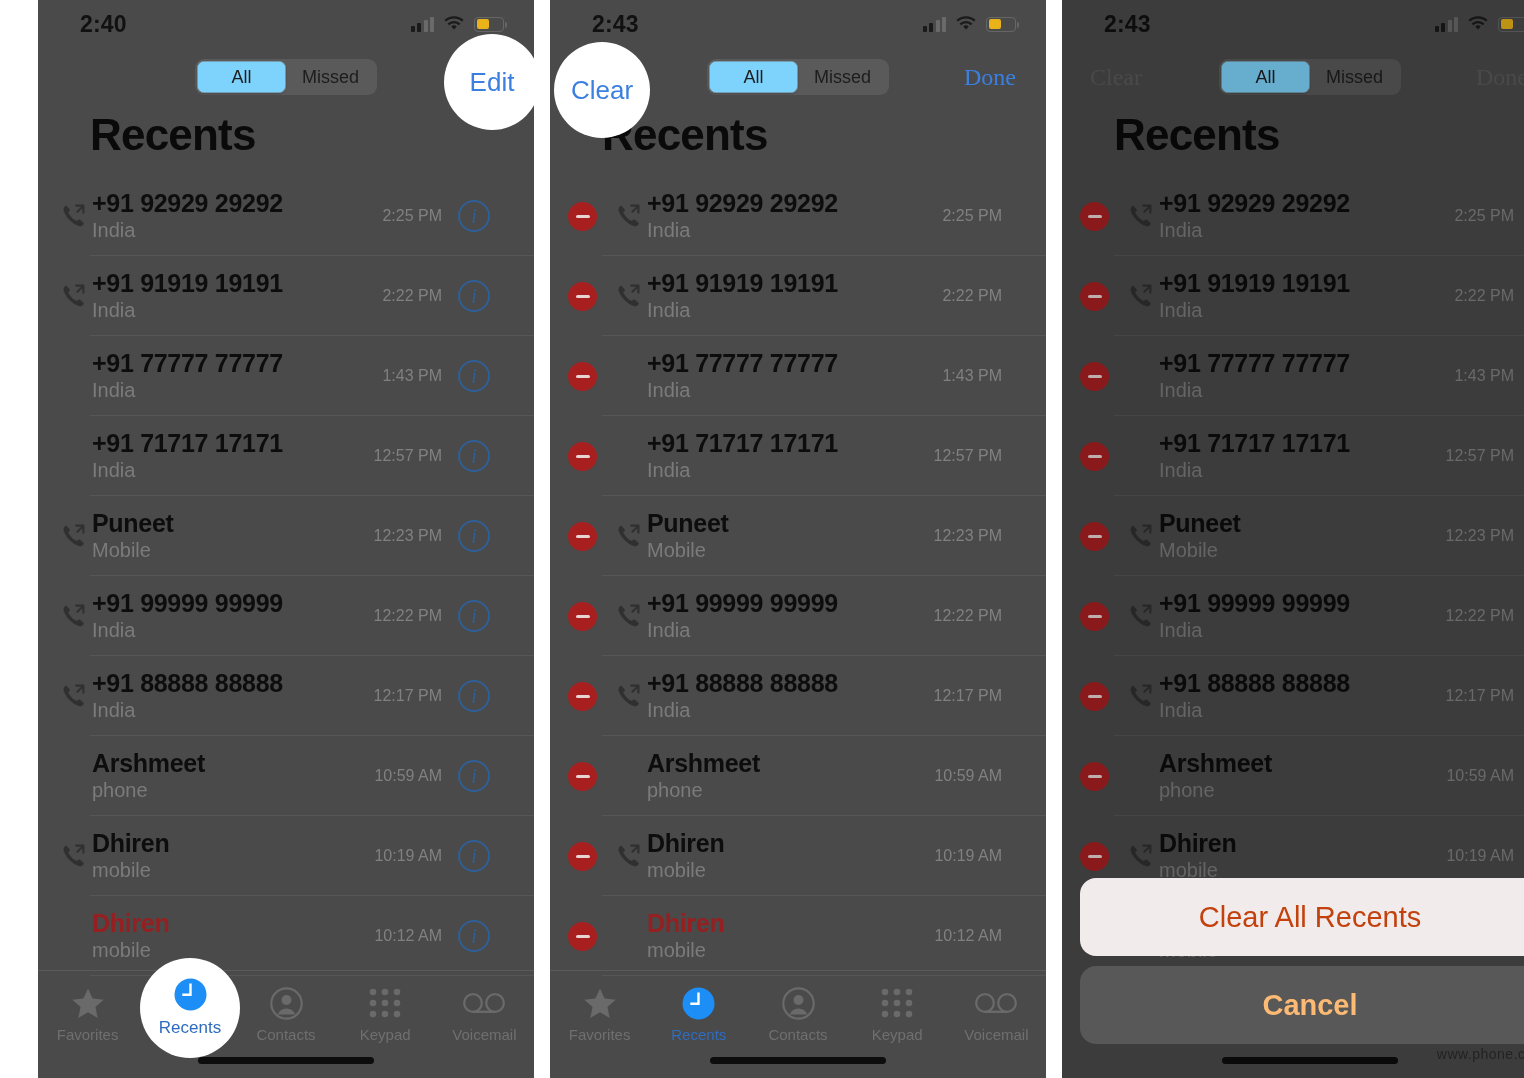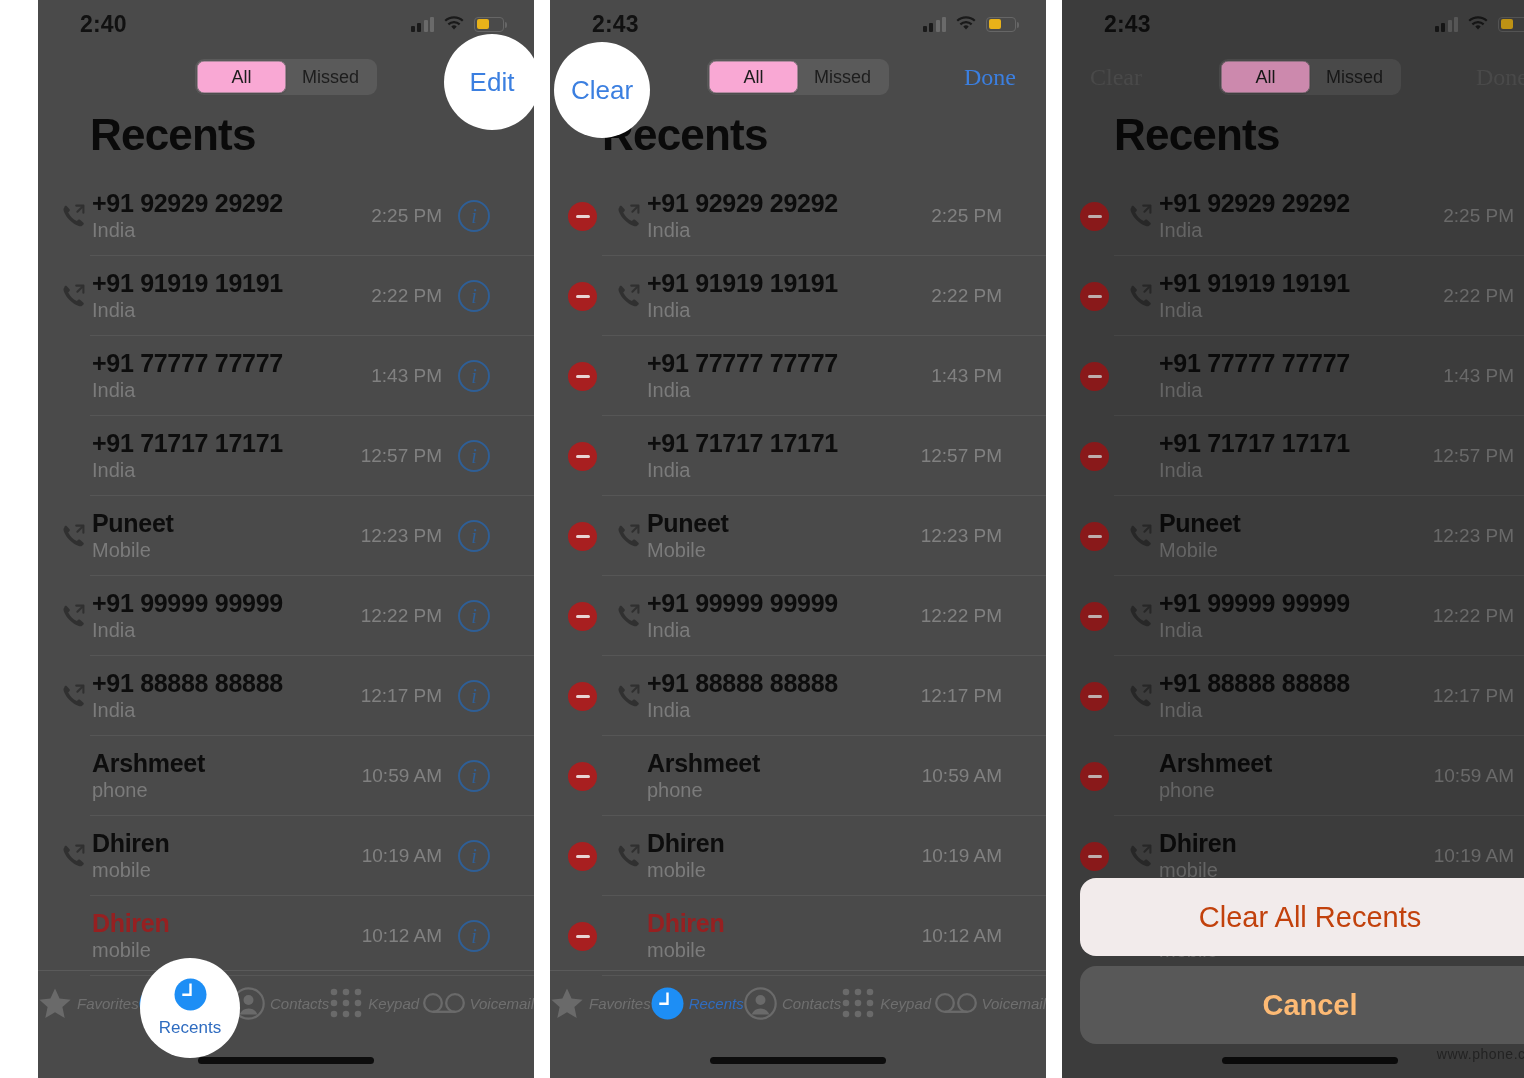--- a/index.html
+++ b/index.html
@@ -77,21 +77,21 @@
     position: absolute; left: 50%; transform: translateX(-50%);
     display: flex; background: #5a5a5a; border-radius: 9px;
     padding: 2px; height: 36px; width: 182px;
   }
   .seg {
     flex: 1; display:flex; align-items:center; justify-content:center;
     font-size: 18px; color: #1d1d1d; border-radius: 7px;
     font-family: "Liberation Sans", sans-serif; border: none; background: none;
     cursor: pointer; white-space: nowrap;
   }
-  .seg.active { background: #f9a8d4; box-shadow: 0 0 0 0.6px #6d6d6d inset, 0 1px 2px rgba(0,0,0,.18); }
+  .seg.active { background: #7dd3fc; box-shadow: 0 0 0 0.6px #6d6d6d inset, 0 1px 2px rgba(0,0,0,.18); }
 
   
   .bigtitle {
     font-size: 44px; font-weight: bold; color: #0a0a0a;
     padding: 4px 0 16px 52px; letter-spacing: -0.8px;
   }
 
   
   .list { position: relative; }
   .row {
@@ -116,40 +116,40 @@
   .calltype svg { display:block; opacity: .42; }
   .calltype.empty { }
   .rowtext { flex: 1 1 auto; min-width: 0; padding-left: 2px; }
   .rowtitle {
     font-size: 25px; font-weight: bold; color: #0d0d0d; line-height: 1.12;
     letter-spacing: -0.3px; white-space: nowrap;
   }
   .rowtitle.missed { color: #962021; }
   .rowsub { font-size: 20px; color: #7b7b7b; line-height: 1.25; margin-top: 1px; }
   .rowtime {
-    flex: 0 0 auto; font-size: 19px; color: #808080; margin-left: 10px;
+    flex: 0 0 auto; font-size: 16px; color: #808080; margin-left: 10px;
     white-space: nowrap;
   }
   .info {
     flex: 0 0 auto; width: 32px; height: 32px; border-radius: 50%;
     border: 2px solid #2f5f96; margin-left: 16px;
     display:flex; align-items:center; justify-content:center;
     color: #2f5f96; font-size: 20px; font-family: "Liberation Serif", serif;
     font-style: italic; background: none; cursor: pointer;
   }
 
   
   .tabbar {
     position: absolute; left: 0; right: 0; bottom: 0; height: 108px;
     border-top: 1px solid #5a5a5a;
     display: flex; align-items: flex-start; padding-top: 14px;
   }
   .tab {
-    flex: 1; display:flex; flex-direction: row; align-items:center;
-    gap: 5px; cursor: pointer; background: none; border: none; font-style: italic;
+    flex: 1; display:flex; flex-direction: column; 
+    gap: 5px; cursor: pointer; background: none; border: none;
   }
   .tabicon { height: 36px; display:flex; align-items:center; justify-content:center; }
   .tablabel { font-size: 15px; color: #6f6f6f; font-family:"Liberation Sans", sans-serif; }
   .tab.active .tablabel { color: #2f6cc0; }
   .homebar {
     position: absolute; bottom: 14px; left: 50%; transform: translateX(-50%);
     width: 176px; height: 7px; border-radius: 4px; background: #0d0d0d;
   }
 
   

